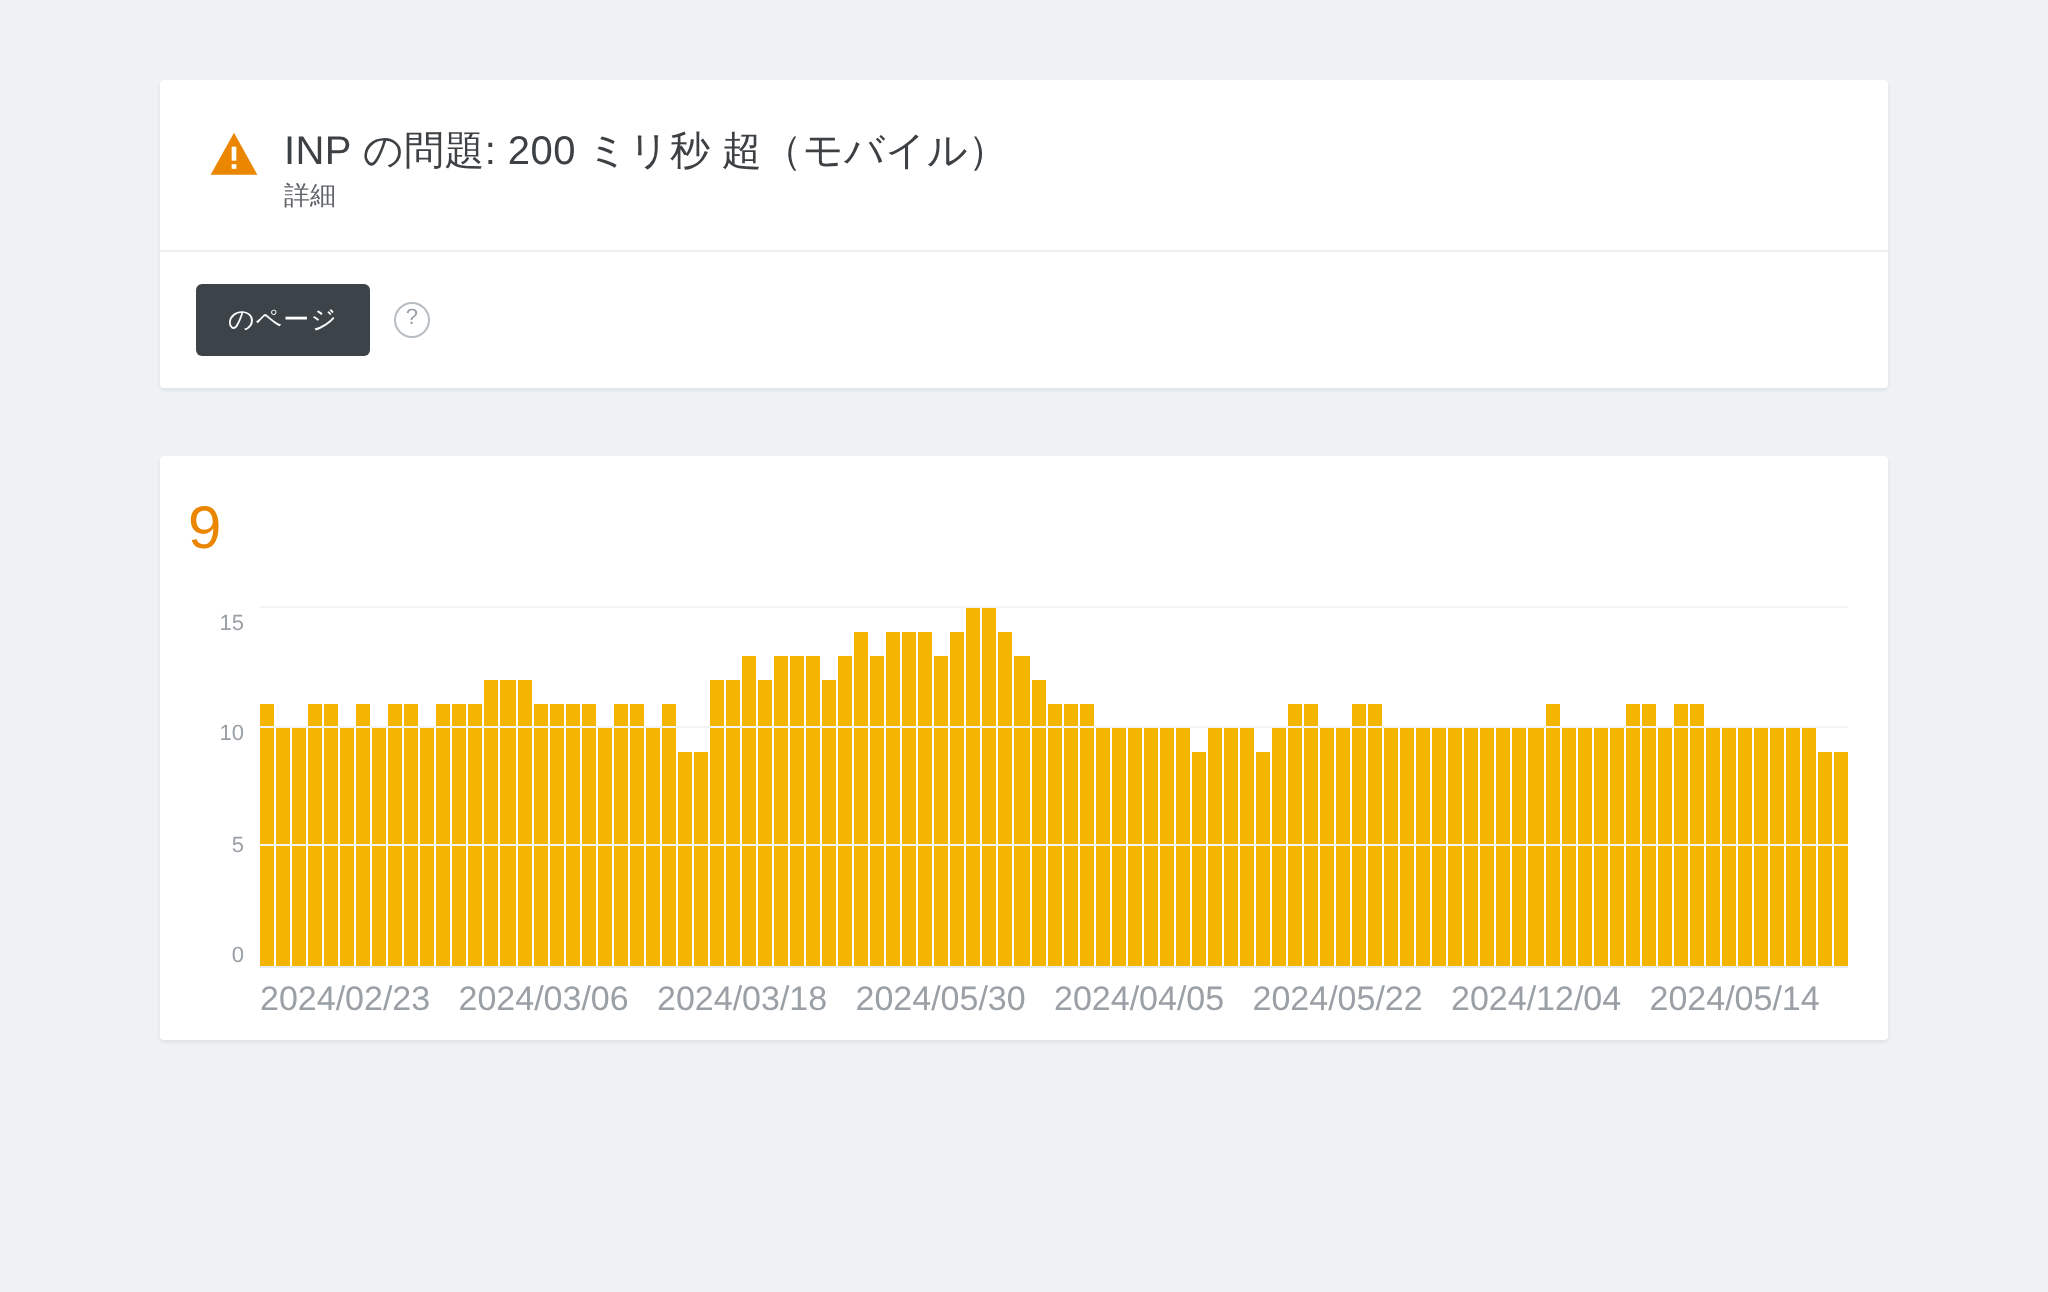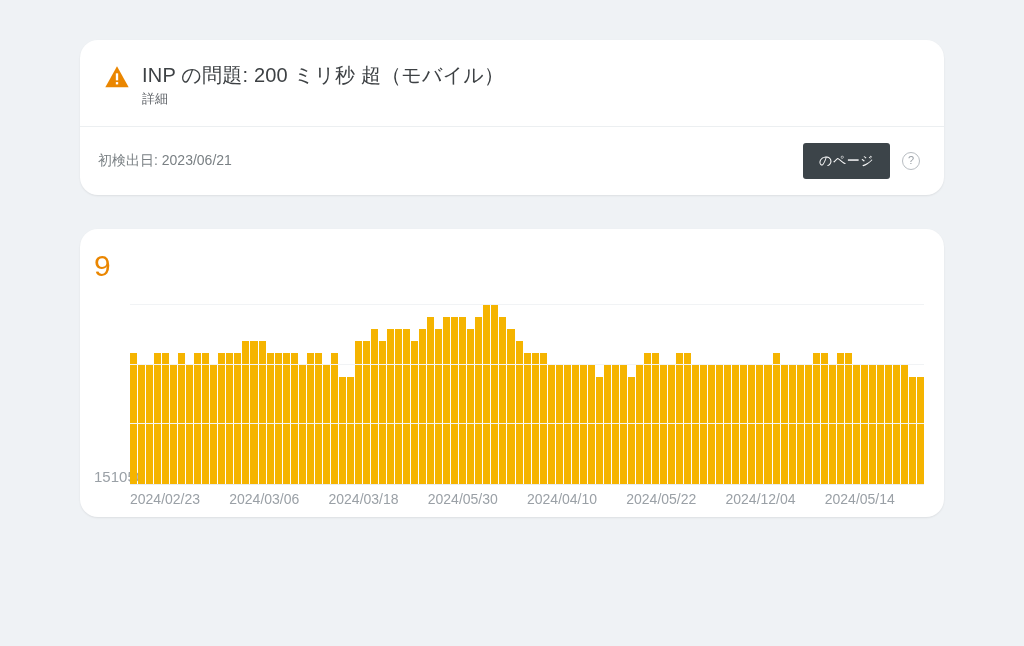--- a/index.html
+++ b/index.html
@@ -10,21 +10,21 @@
     font-family: "Helvetica Neue", Arial, "Hiragino Kaku Gothic ProN", "Meiryo", sans-serif;
     width: 1024px;
     height: 646px;
     overflow: hidden;
   }
   .page {
     padding: 40px 80px 0 80px;
   }
   .card {
     background: #fff;
-    border-radius: 18px;
+    border-radius: 2px;
     box-shadow: 0 1px 2px rgba(0,0,0,0.08);
   }
   
   .top-card {
     padding: 0;
   }
   .top-main {
     display: flex;
     align-items: flex-start;
     padding: 22px 24px 18px 12px;
@@ -112,25 +112,25 @@
   }
   .chart-area {
     display: flex;
     align-items: stretch;
     margin-top: 22px;
     height: 180px;
   }
   .y-axis {
     width: 36px;
     display: flex;
-    flex-direction: row;
+    flex-direction: column;
     justify-content: space-between;
     align-items: flex-end;
     padding-right: 8px;
-    font-size: 15px;
+    font-size: 11px;
     color: #9aa0a6;
     padding-top: 2px;
     padding-bottom: 0;
   }
   .plot {
     flex: 1;
     position: relative;
     display: flex;
     align-items: flex-end;
     gap: 1px;
@@ -143,21 +143,21 @@
   }
   .bar {
     flex: 1;
     background: #f5b400;
     min-width: 0;
   }
   .x-axis {
     display: flex;
     margin-left: 36px;
     margin-top: 6px;
-    font-size: 14px;
+    font-size: 17px;
     color: #9aa0a6;
   }
   .x-tick {
     flex: 1;
     white-space: nowrap;
   }
 </style>
 </head>
 <body>
 
@@ -171,23 +171,20 @@
           <rect x="11" y="8" width="2" height="6" fill="#fff"></rect>
           <rect x="11" y="15.5" width="2" height="2" fill="#fff"></rect>
         </svg>
       </div>
       <div class="top-texts">
         <div class="top-title">INP の問題: 200 ミリ秒 超（モバイル）</div>
         <span class="details-link">詳細</span>
       </div>
     </div>
     <div class="top-footer">
-      <div class="first-detected">
-        <span>初検出日: </span><span>2023/06/21</span>
-      </div>
       <button class="validate-btn">のページ</button>
       <span class="help-circle">?</span>
     </div>
   </div>
 
   <div class="card chart-card">
     <div class="metric-value">9</div>
 
     <div class="chart-area">
       <div class="y-axis" id="y-axis">
@@ -299,20 +296,20 @@
           <div class="bar" style="height: 66.6667%;"></div>
           <div class="bar" style="height: 60%;"></div>
           <div class="bar" style="height: 60%;"></div>
         </div>
     </div>
     <div class="x-axis" id="x-axis">
         <span class="x-tick">2024/02/23</span>
         <span class="x-tick">2024/03/06</span>
         <span class="x-tick">2024/03/18</span>
         <span class="x-tick">2024/05/30</span>
-        <span class="x-tick">2024/04/10</span>
+        <span class="x-tick">2024/04/05</span>
         <span class="x-tick">2024/05/22</span>
         <span class="x-tick">2024/12/04</span>
         <span class="x-tick">2024/05/14</span>
       </div>
   </div>
 
 </div>
 
 </body></html>

